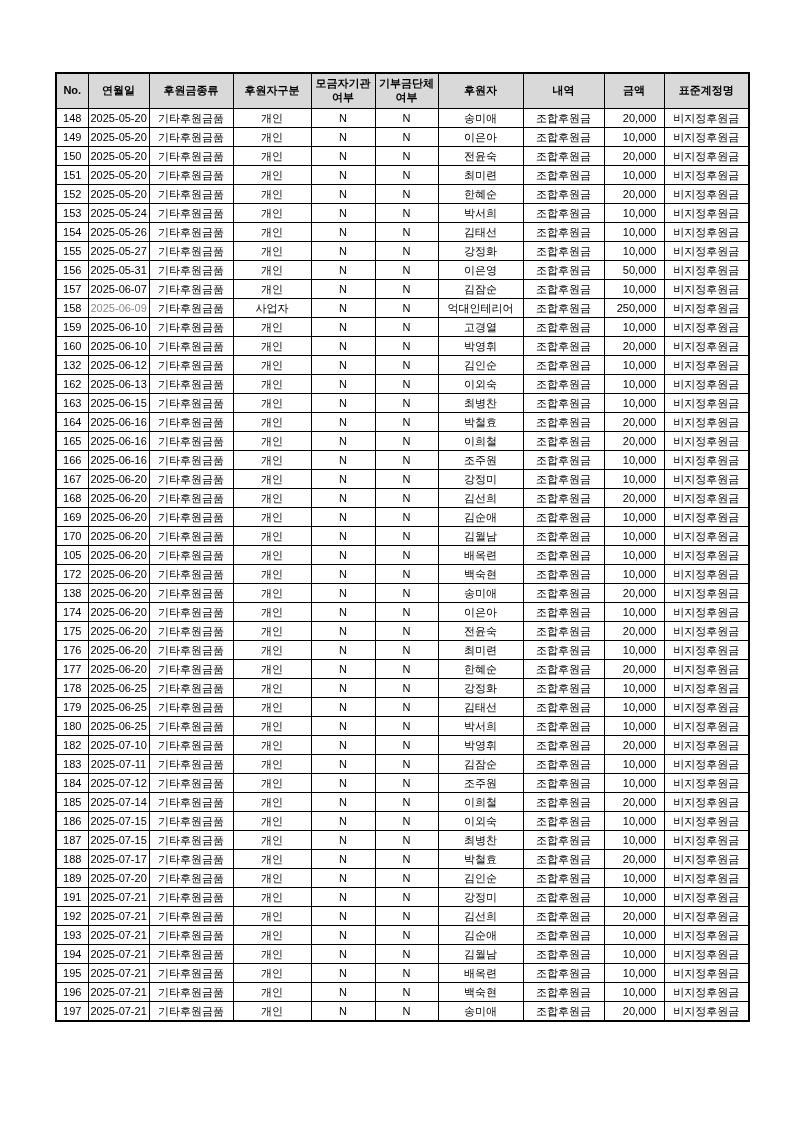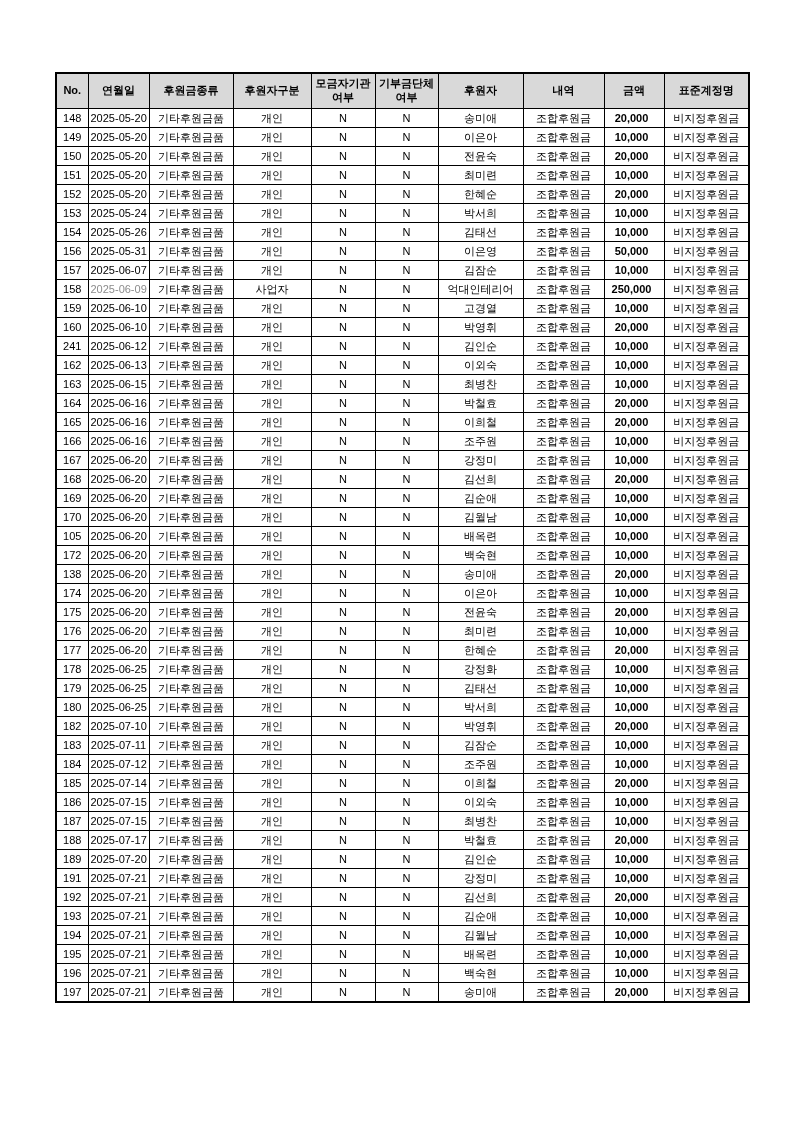--- a/index.html
+++ b/index.html
@@ -41,22 +41,22 @@
     height: 34px;
     white-space: pre-line;
     line-height: 1.25;
   }
   table.ledger tbody td {
     height: 18px;
     line-height: 18px;
     background: #ffffff;
   }
   table.ledger td.amount {
+    text-align: right;
     padding-right: 7px;
-    font-weight: bold;
   }
   table.ledger td.muted {
     color: #8c8c8c;
   }
   
   col.c-no   { width: 32px; }
   col.c-date { width: 61px; }
   col.c-type { width: 84px; }
   col.c-cat  { width: 78px; }
   col.c-fund { width: 64px; }
@@ -178,20 +178,32 @@
           <td>기타후원금품</td>
           <td>개인</td>
           <td>N</td>
           <td>N</td>
           <td>김태선</td>
           <td>조합후원금</td>
           <td class="amount">10,000</td>
           <td>비지정후원금</td>
         </tr>
         <tr>
+          <td>155</td>
+          <td>2025-05-27</td>
+          <td>기타후원금품</td>
+          <td>개인</td>
+          <td>N</td>
+          <td>N</td>
+          <td>강정화</td>
+          <td>조합후원금</td>
+          <td class="amount">10,000</td>
+          <td>비지정후원금</td>
+        </tr>
+        <tr>
           <td>156</td>
           <td>2025-05-31</td>
           <td>기타후원금품</td>
           <td>개인</td>
           <td>N</td>
           <td>N</td>
           <td>이은영</td>
           <td>조합후원금</td>
           <td class="amount">50,000</td>
           <td>비지정후원금</td>
@@ -238,21 +250,21 @@
           <td>기타후원금품</td>
           <td>개인</td>
           <td>N</td>
           <td>N</td>
           <td>박영휘</td>
           <td>조합후원금</td>
           <td class="amount">20,000</td>
           <td>비지정후원금</td>
         </tr>
         <tr>
-          <td>241</td>
+          <td>132</td>
           <td>2025-06-12</td>
           <td>기타후원금품</td>
           <td>개인</td>
           <td>N</td>
           <td>N</td>
           <td>김인순</td>
           <td>조합후원금</td>
           <td class="amount">10,000</td>
           <td>비지정후원금</td>
         </tr>

